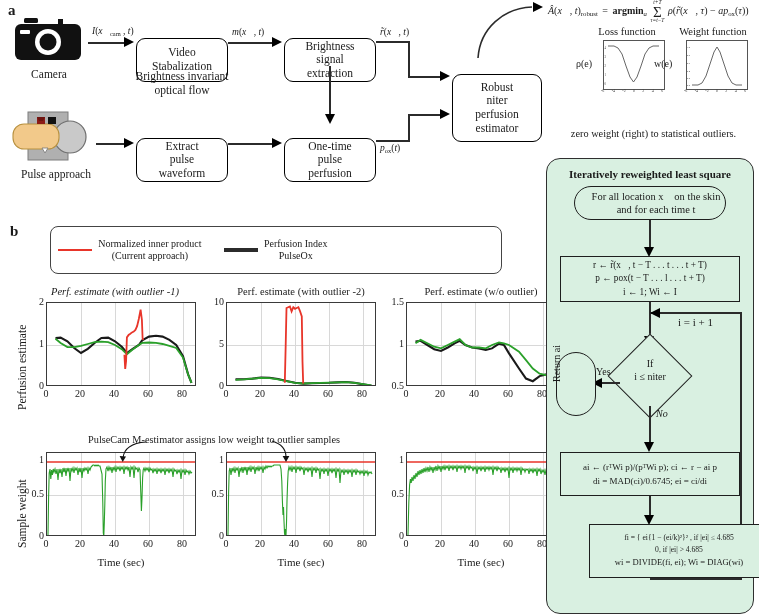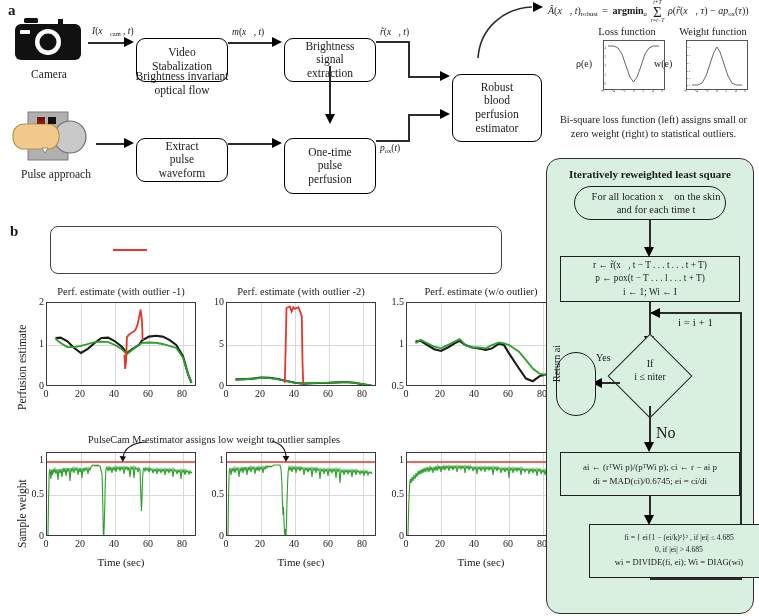--- a/index.html
+++ b/index.html
@@ -127,40 +127,40 @@
 
 <div class="pbox" style="left:136px;top:122px;width:92px;height:44px;">
   <div>
     <span>Extract pulse</span><br>
     <span>waveform</span>
   </div>
 </div>
 <div class="ln hl abs" style="left:96px;top:143px;width:30px;"></div>
 <div class="ahead ar-r abs" style="left:124px;top:138px;"></div>
 
-<div class="pbox" style="left:284px;top:122px;width:92px;height:56px;">
+<div class="pbox" style="left:284px;top:122px;width:92px;height:44px;">
   <div>
     <span>One-time pulse</span><br>
     <span>perfusion</span>
   </div>
 </div>
 <div class="ln hl abs" style="left:228px;top:143px;width:46px;"></div>
 <div class="ahead ar-r abs" style="left:272px;top:138px;"></div>
 
 <div class="lbl abs" style="left:380px;top:143px;">
   <span class="mth">p</span><sub>ox</sub>(<span class="mth">t</span>)
 </div>
 <div class="ln hl abs" style="left:376px;top:140px;width:34px;"></div>
 <div class="ln vl abs" style="left:408px;top:114px;height:28px;"></div>
 <div class="ln hl abs" style="left:408px;top:114px;width:34px;"></div>
 <div class="ahead ar-r abs" style="left:440px;top:109px;"></div>
 
 <div class="pbox" style="left:452px;top:58px;width:90px;height:68px;">
   <div>
-    <span>Robust blood</span><br>
+    <span>Robust niter</span><br>
     <span>perfusion</span><br>
     <span>estimator</span>
   </div>
 </div>
 
 <div class="abs" style="left:470px;top:0px;width:80px;height:60px;">
   <svg width="80" height="60" viewBox="0 0 80 60">
     <path d="M8,58 C10,28 34,8 62,7" fill="none" stroke="#2b2b2b" stroke-width="1.6"></path>
   </svg>
 </div>
@@ -224,33 +224,44 @@
   <span>-6</span>
     <span>-4</span>
     <span>-2</span>
     <span>0</span>
     <span>2</span>
     <span>4</span>
     <span>6</span>
 </div>
 
 <div class="abs" style="left:548px;top:113px;width:211px;text-align:center;font-size:10.3px;line-height:1.35;">
-  <span>Bi-square loss function (left) assigns small or</span><br>
+  <br>
   <span>zero weight (right) to statistical outliers.</span>
 </div>
 
 <div class="abs panel-letter" style="left:10px;top:223px;">b</div>
 
 <div class="legend" style="left:50px;top:226px;width:452px;height:48px;padding:0 6px;">
   <div class="lgitem" style="width:33.3%;justify-content:center;">
     <span class="swatch" style="background:#e8352a;"></span>
-  </div>
-</div>
-
-<div class="ptitle abs" style="left:46px;top:286px;width:150px;">Perf. estimate (with outlier -1)</div>
+    <span class="lgtxt">
+      <span>Normalized inner product</span><br>
+      <span>(Current approach)</span>
+    </span>
+  </div>
+  <div class="lgitem" style="width:33.3%;justify-content:center;">
+    <span class="swatch" style="background:#2b2b2b;height:3.4px;"></span>
+    <span class="lgtxt">
+      <span>Perfusion Index</span><br>
+      <span>PulseOx</span>
+    </span>
+  </div>
+</div>
+
+<div class="ptitle abs" style="left:40px;top:286px;width:150px;font-style:italic;">Perf. estimate (with outlier -1)</div>
 <div class="ptitle abs" style="left:226px;top:286px;width:150px;">Perf. estimate (with outlier -2)</div>
 <div class="ptitle abs" style="left:406px;top:286px;width:150px;">Perf. estimate (w/o outlier)</div>
 
 <div class="ylabel" style="left:16px;top:410px;">Perfusion estimate</div>
 
 <div class="abs" style="left:46px;top:302px;">
   <div style="position:absolute;left:0;top:0;width:150px;height:84px;border:1px solid #3a3a3a;background:#fff;box-sizing:border-box;overflow:hidden;">
     <div class="gridln" style="left:34px;top:0;width:1px;height:84px;"></div>
     <div class="gridln" style="left:68px;top:0;width:1px;height:84px;"></div>
     <div class="gridln" style="left:102px;top:0;width:1px;height:84px;"></div>
@@ -437,28 +448,28 @@
 <div class="abs" style="left:678px;top:316px;font-size:11px;">i = i + 1</div>
 
 <div class="diamond" style="left:620px;top:346px;width:60px;height:60px;"></div>
 <div class="dtext abs" style="left:614px;top:357px;width:72px;">
   <span>If</span><br>
   <span>i ≤ niter</span>
 </div>
 
 <div class="gln abs" style="left:594px;top:382px;width:26px;height:1.6px;"></div>
 <div class="ahead ar-l abs" style="left:592px;top:377.5px;"></div>
-<div class="abs" style="left:596px;top:352px;font-size:10px;">Yes</div>
+<div class="abs" style="left:596px;top:366px;font-size:10px;">Yes</div>
 
 <div class="abs" style="left:556px;top:352px;width:38px;height:62px;border:1.6px solid #1e1e1e;border-radius:20px;background:#d9f0e1;"></div>
 <div class="abs" style="left:551px;top:382px;transform-origin:0 0;transform:rotate(-90deg);font-size:10px;white-space:nowrap;">Return ai</div>
 
 <div class="gln abs" style="left:649px;top:406px;width:1.6px;height:42px;"></div>
 <div class="ahead ar-d abs" style="left:644.4px;top:442px;"></div>
-<div class="abs" style="left:656px;top:424px;font-size:16px;">No</div>
+<div class="abs" style="left:656px;top:408px;font-size:10px;font-style:italic;">No</div>
 
 <div class="rect" style="left:560px;top:452px;width:180px;height:44px;font-size:9px;line-height:1.6;">
   <span>ai ← (rᵀWi p)/(pᵀWi p);  ci ← r − ai p</span>
   <span>di = MAD(ci)/0.6745;  ei = ci/di</span>
 </div>
 
 <div class="gln abs" style="left:649px;top:496px;width:1.6px;height:24px;"></div>
 <div class="ahead ar-d abs" style="left:644.4px;top:515px;"></div>
 
 <div class="rect" style="left:589px;top:524px;width:180px;height:54px;font-size:7.6px;line-height:1.6;">

